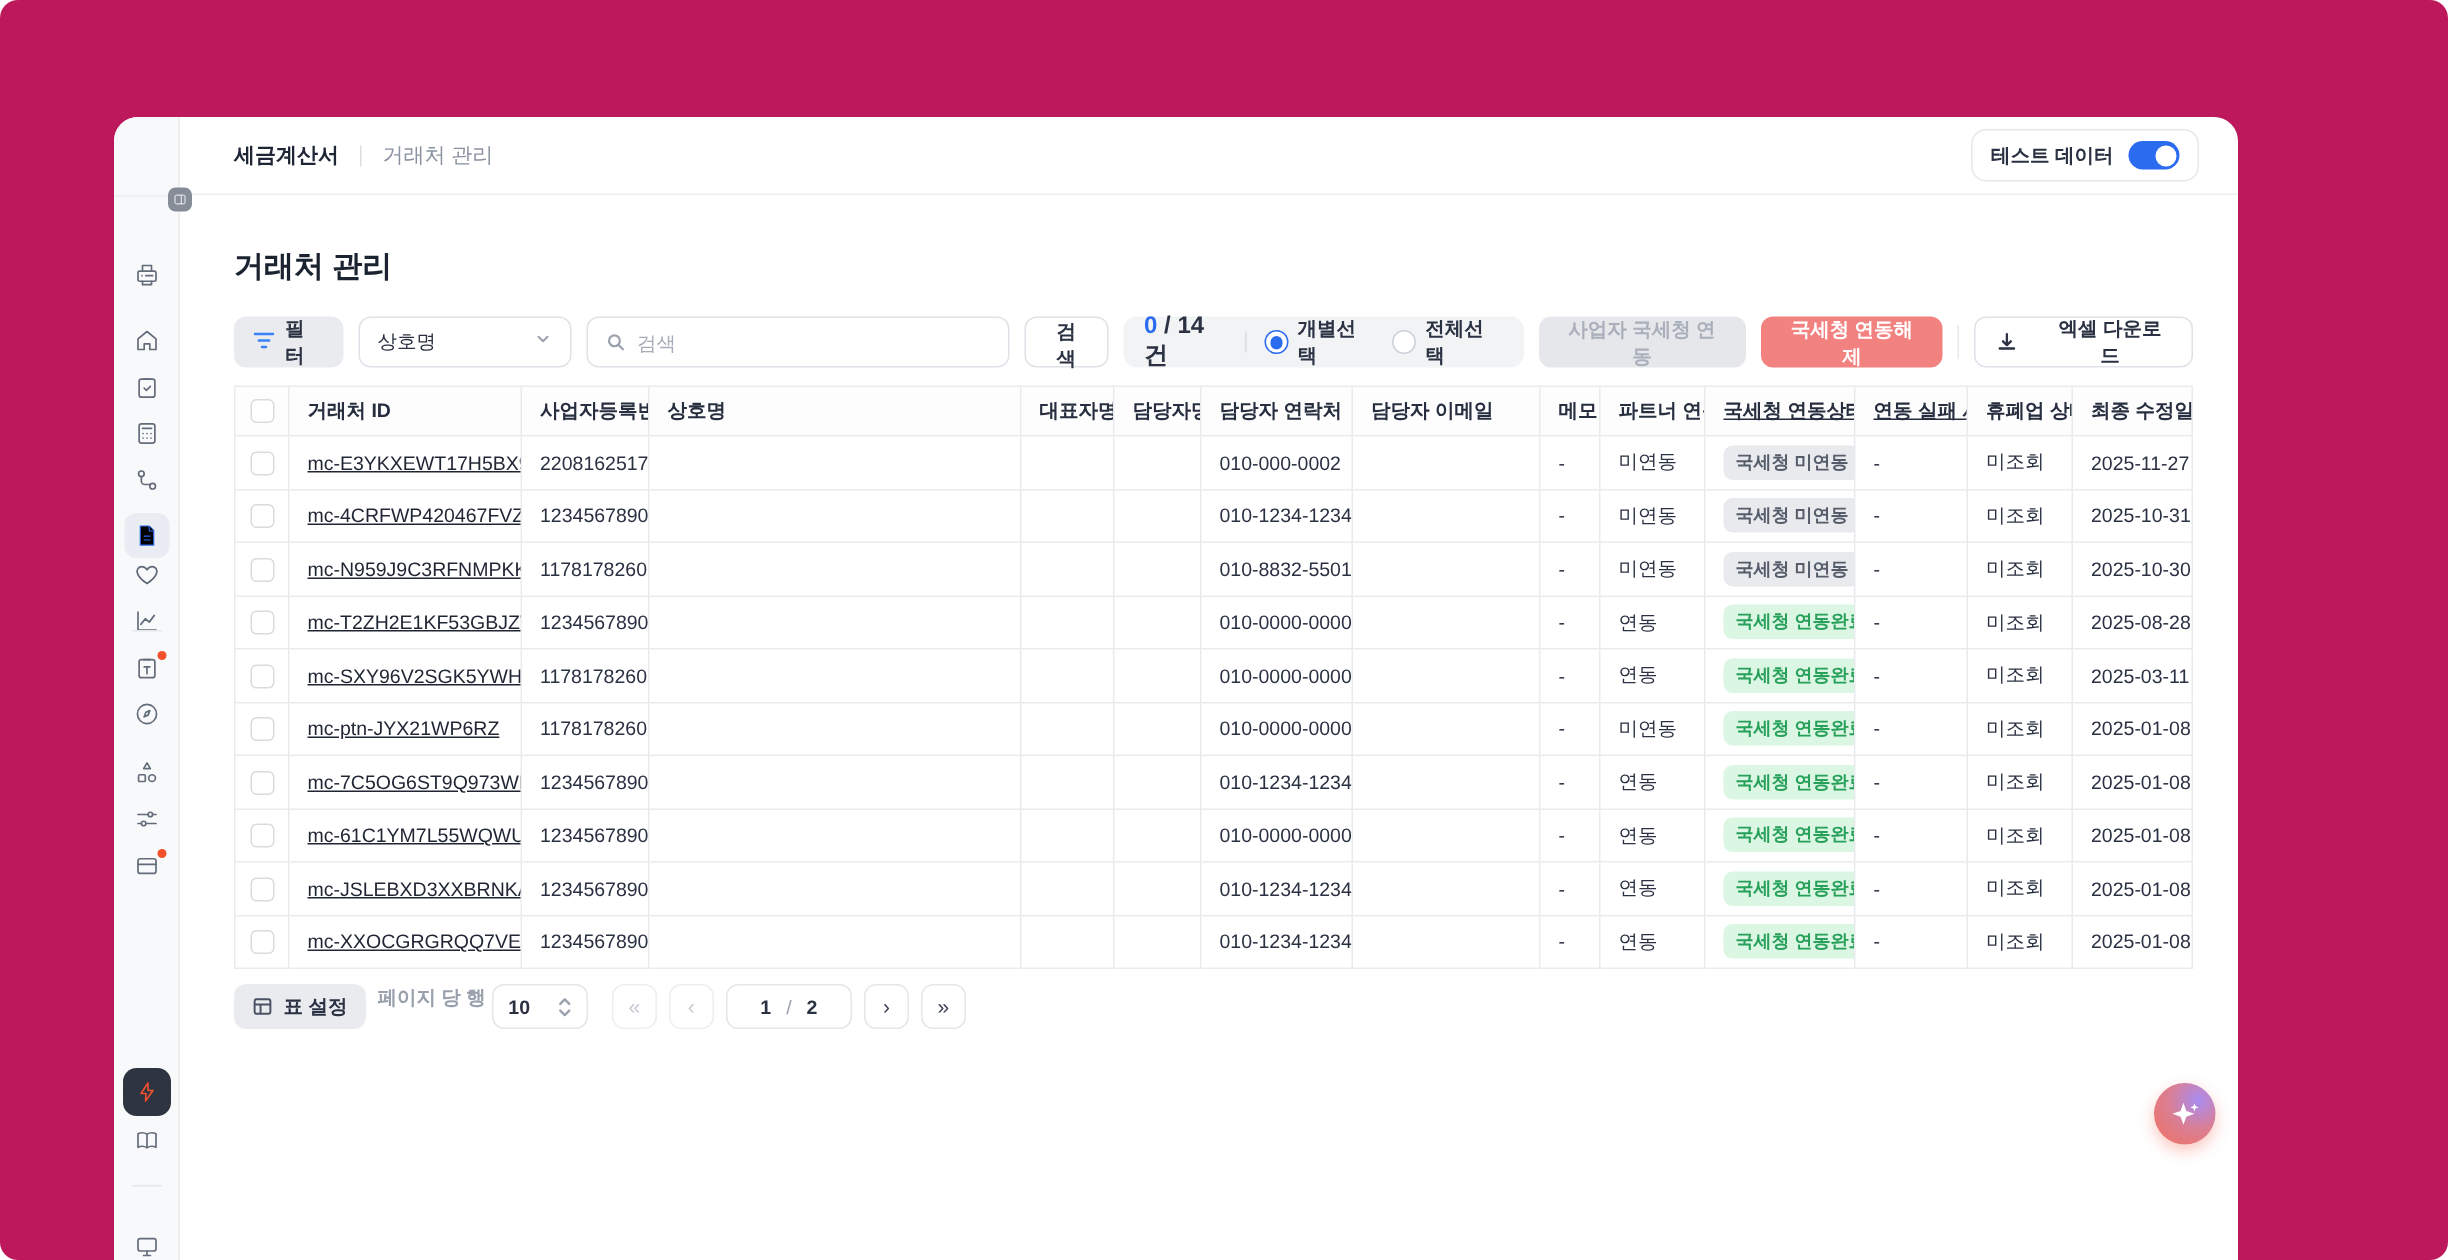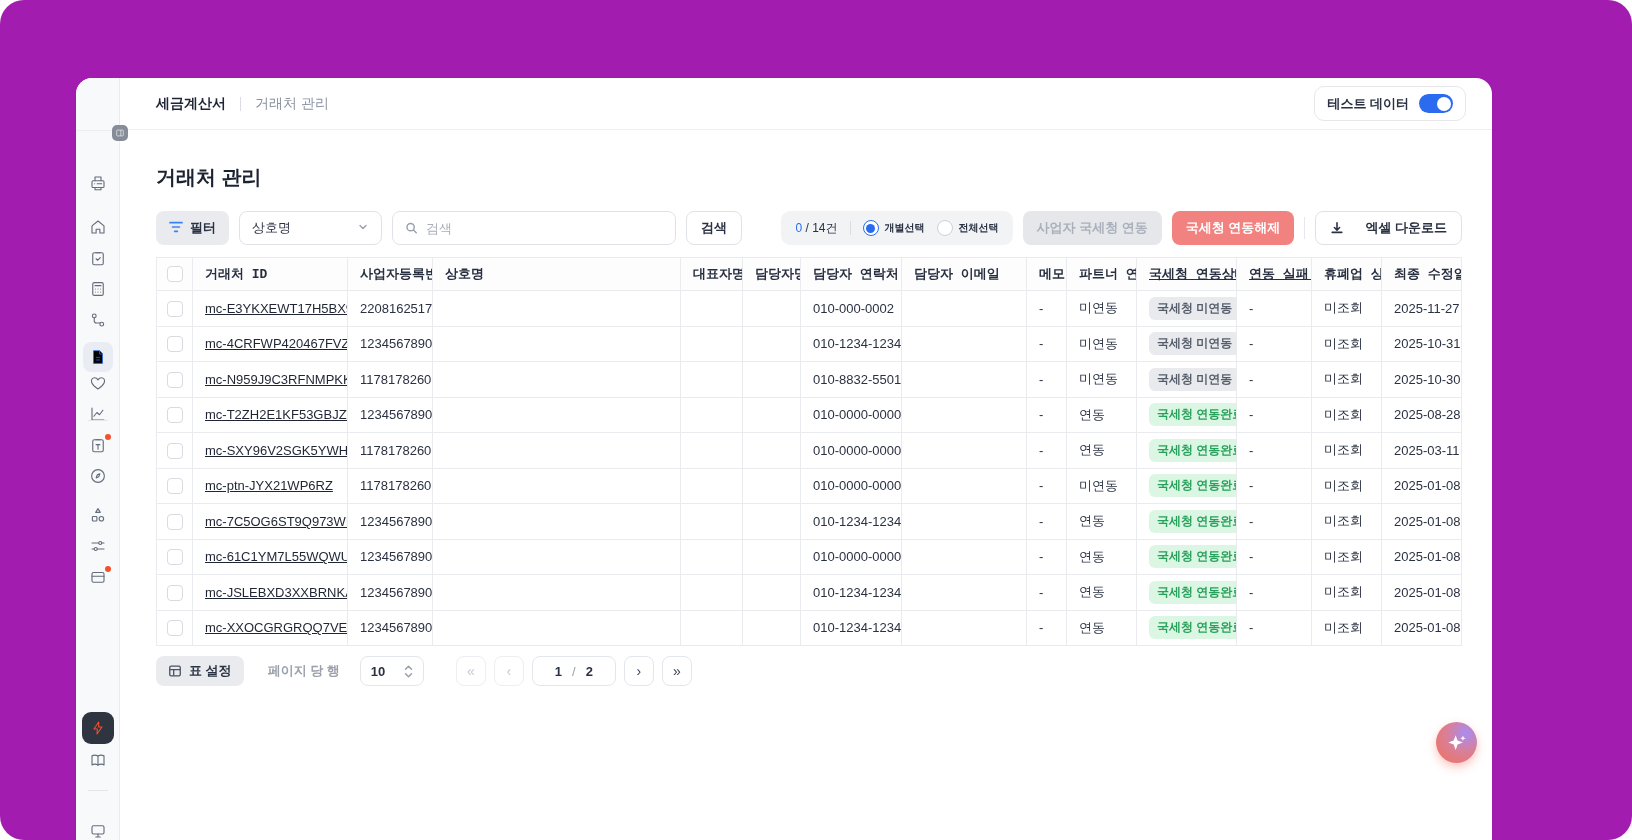--- a/index.html
+++ b/index.html
@@ -1,21 +1,21 @@
 <!DOCTYPE html>
 <html><head>
 <meta charset="utf-8">
 <style>
   * { margin:0; padding:0; box-sizing:border-box; }
   html,body { width:1632px; height:840px; }
   body {
     font-family:"Liberation Sans","DejaVu Sans",sans-serif;
     background:#ffffff; position:relative; overflow:hidden;
   }
-  .canvas { position:absolute; inset:0; background:#a21caf; border-radius:24px; overflow:hidden; }
+  .canvas { position:absolute; inset:0; background:#be185d; border-radius:12px; overflow:hidden; }
 
   
   .app-card {
     position:absolute; left:76px; top:78px; width:1416px; height:762px;
     background:#ffffff; border-radius:16px 16px 0 0;
     box-shadow:0 1px 3px rgba(20,30,50,.06);
     display:flex; overflow:hidden;
   }
 
   
@@ -77,51 +77,51 @@
   .chev { margin-left:auto; }
   .chev svg { width:12px; height:12px; stroke:#9aa1ad; stroke-width:1.8; fill:none; stroke-linecap:round; stroke-linejoin:round; }
   .search-box { width:284px; height:34px; border:1px solid #dfe2e7; border-radius:8px; background:#fff;
                 display:flex; align-items:center; gap:8px; padding:0 12px; }
   .search-box svg { width:14px; height:14px; stroke:#9aa1ad; stroke-width:1.8; fill:none; stroke-linecap:round; }
   .search-box input { border:none; outline:none; font-size:13px; color:#2a3142; width:100%; font-family:inherit; background:transparent; }
   .search-box input::placeholder { color:#a7adb8; }
 
   .toolbar-right { margin-left:auto; display:flex; align-items:center; gap:10px; }
   .sel-pill { background:#f1f3f5; border-radius:9px; height:34px; display:flex; align-items:center; gap:12px; padding:0 14px; }
-  .sel-count { font-size:12px; font-weight:400; color:#2a3142; }
+  .sel-count { font-size:16px; font-weight:700; color:#2a3142; }
   .sel-count .n-sel { color:#2b6bf0; }
   .pill-sep { width:1px; height:14px; background:#d9dde2; }
   .radio-opt { display:flex; align-items:center; gap:6px; cursor:pointer; }
-  .radio-opt .r-label { font-size:10px; font-weight:600; color:#2a3142; }
+  .radio-opt .r-label { font-size:13px; font-weight:600; color:#2a3142; }
   .radio { width:16px; height:16px; border-radius:50%; background:#fff; }
   .radio.on { border:1.5px solid #2b6bf0; position:relative; }
   .radio.on::after { content:""; position:absolute; inset:2.5px; border-radius:50%; background:#2b6bf0; }
   .radio.off { border:1.5px solid #ccd1d8; }
   .tb-sep { width:1px; height:22px; background:#e5e8ec; }
   .dl-btn { display:flex; align-items:center; gap:21px; }
   .dl-btn svg { width:14px; height:14px; stroke:#2a3142; stroke-width:1.8; fill:none; stroke-linecap:round; stroke-linejoin:round; }
 
   
   .tbl-wrap { margin-top:12px; }
   table { border-collapse:collapse; table-layout:fixed; width:1305px; }
   th, td { border:1px solid #e9ebee; font-size:13px; text-align:left; padding:0 12px; overflow:hidden; white-space:nowrap; }
   thead tr { height:33px; }
-  th { color:#272e3f; font-weight:600; background:#fdfdfe;font-family:Liberation Mono, monospace; }
+  th { color:#272e3f; font-weight:600; background:#fdfdfe; }
   th.u { text-decoration:underline; }
   tbody tr { height:35.5px; background:#fff; }
   td { color:#2a3142; }
   td.chk-cell, th.chk-cell { padding:0; text-align:center; }
   .checkbox { width:16px; height:16px; border:1.5px solid #d8dbe0; border-radius:4px; background:#fff; display:inline-block; vertical-align:middle; cursor:pointer; }
   .id-link { text-decoration:underline; color:#1f2533; cursor:pointer; }
   .badge { display:inline-block; font-size:12px; font-weight:600; padding:3px 8px; border-radius:6px; }
   .badge--gray { background:#e9eaed; color:#555d6b; }
   .badge--green { background:#dcf6e4; color:#27a05a; }
 
   
-  .foot { margin-top:10px; display:flex; align-items:center; gap:20px; }
+  .foot { margin-top:10px; display:flex; align-items:flex-start; gap:4px; }
   .tbl-set-btn { display:flex; align-items:center; gap:7px; background:#e9ebef; border-radius:8px; height:30px; padding:0 12px; cursor:pointer; }
   .tbl-set-btn span { font-size:13px; font-weight:600; color:#2a3142; }
   .tbl-set-btn svg { width:14px; height:14px; stroke:#4a5263; stroke-width:1.5; fill:none; }
   .rpp-label { font-size:13px; color:#9aa1ad; font-weight:600; margin-left:4px; }
   .rpp-box { width:64px; height:30px; border:1px solid #e3e6ea; border-radius:8px; background:#fff; display:flex; align-items:center; padding:0 10px; cursor:pointer; }
   .rpp-box .rpp-val { font-size:13px; font-weight:600; color:#2a3142; }
   .stepper { margin-left:auto; display:flex; flex-direction:column; gap:1px; }
   .stepper svg { width:9px; height:6px; stroke:#9aa1ad; stroke-width:1.8; fill:none; stroke-linecap:round; stroke-linejoin:round; }
   .pg-group { display:flex; align-items:center; gap:8px; margin-left:12px; }
   .pg-btn { height:30px; min-width:30px; border:1px solid #eceef1; border-radius:8px; background:#fff;

